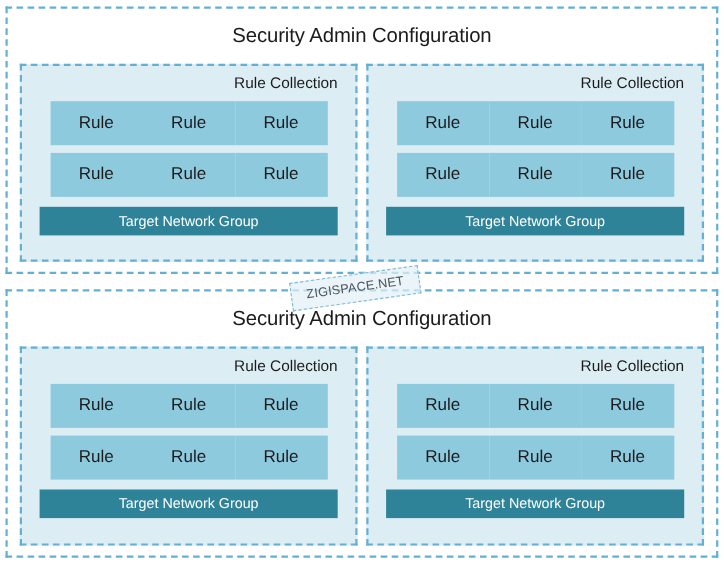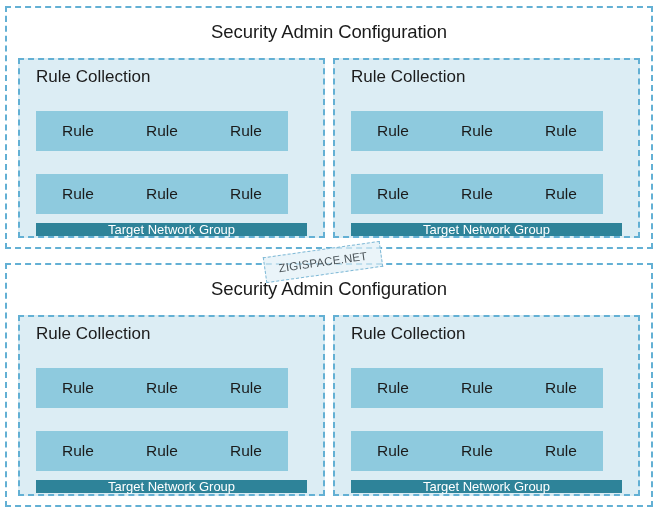--- a/index.html
+++ b/index.html
@@ -62,34 +62,33 @@
     width: 307px;
     box-sizing: border-box;
     background: #dcedf4;
     border: 2px dashed #63b0d4;
     display: flex;
     flex-direction: column;
     padding: 0 16px 10px 16px;
   }
 
   .rc-title {
-    text-align: left;
-    font-size: 17px;
+    text-align: right;
+    font-size: 14px;
     color: #1b1b1b;
     padding-top: 8px;
     padding-bottom: 9px;
     line-height: 1.05;
     white-space: nowrap;
   }
 
   .rule-row {
     display: flex;
-    justify-content: flex-start;
+    justify-content: center;
     margin-bottom: 7px;
-    margin-top: 16px;
   }
 
   .rule-box {
     width: 84px;
     height: 40px;
     background: #8ecade;
     display: flex;
     align-items: center;
     justify-content: center;
     font-size: 15.5px;

